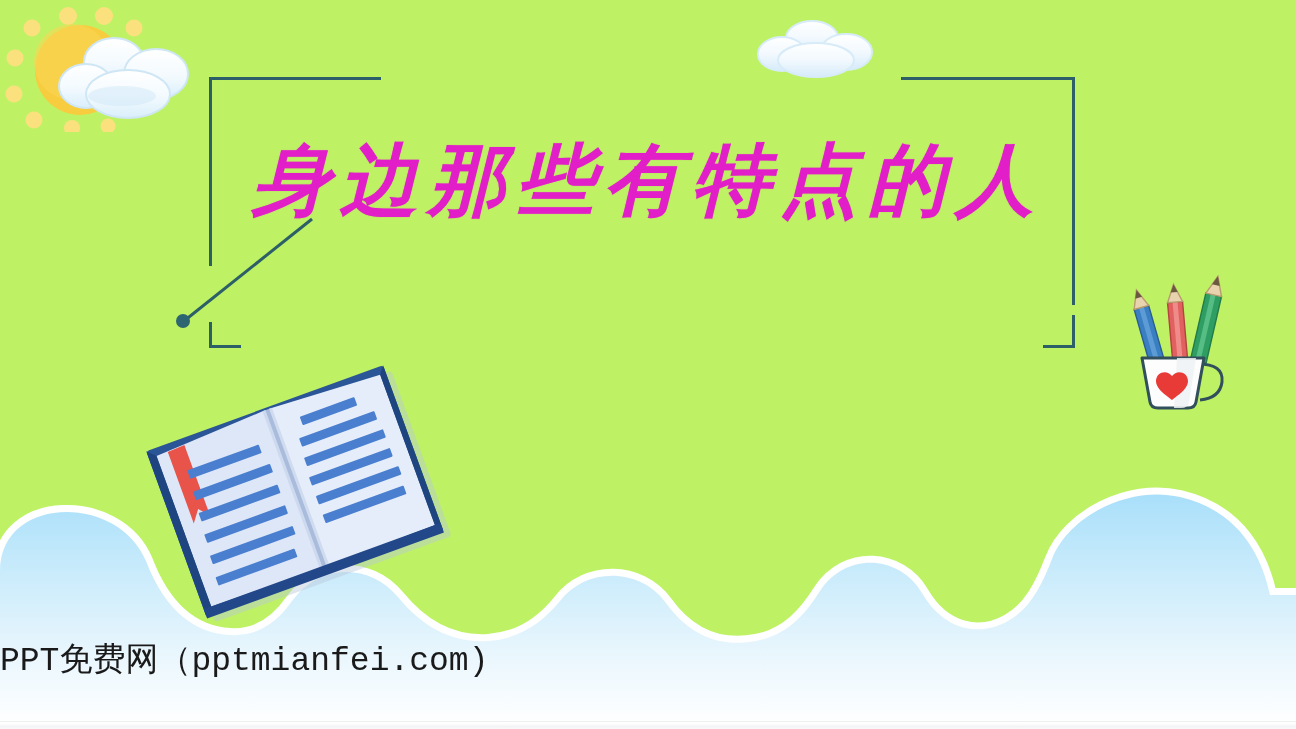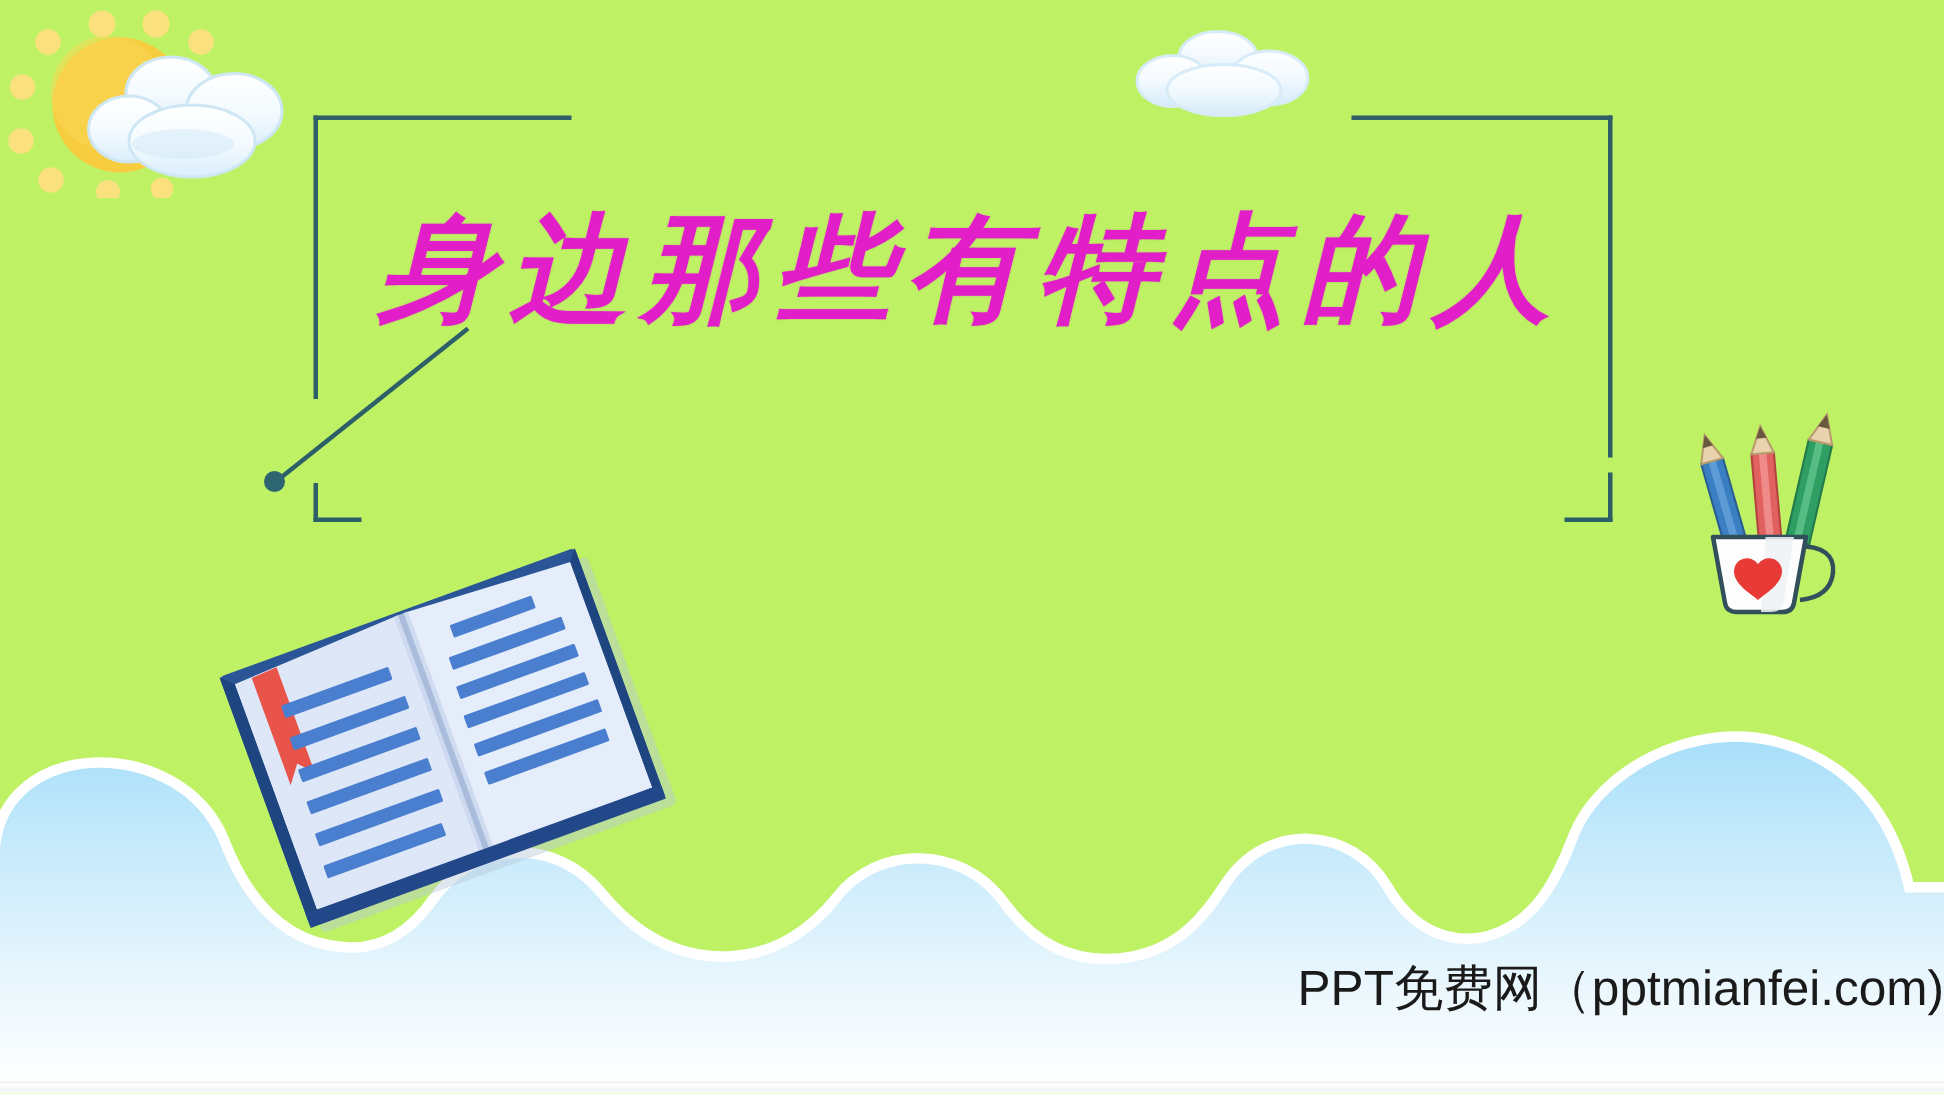--- a/index.html
+++ b/index.html
@@ -108,22 +108,22 @@
     left: 0; bottom: 4px;
     width: 1296px; height: 300px;
     z-index: 10;
   }
 
   
   .footer-text {
     position: absolute;
     left: 0; top: 637px;
     width: 1296px;
-    text-align: right;
-    font-family: Liberation Sans, sans-serif;
+    text-align: left;
+    font-family: Liberation Mono, monospace;
     font-size: 33px;
     color: #1a1a1a;
     letter-spacing: 0px;
     white-space: nowrap;
     z-index: 30;
   }
 </style>
 </head>
 <body>
 

